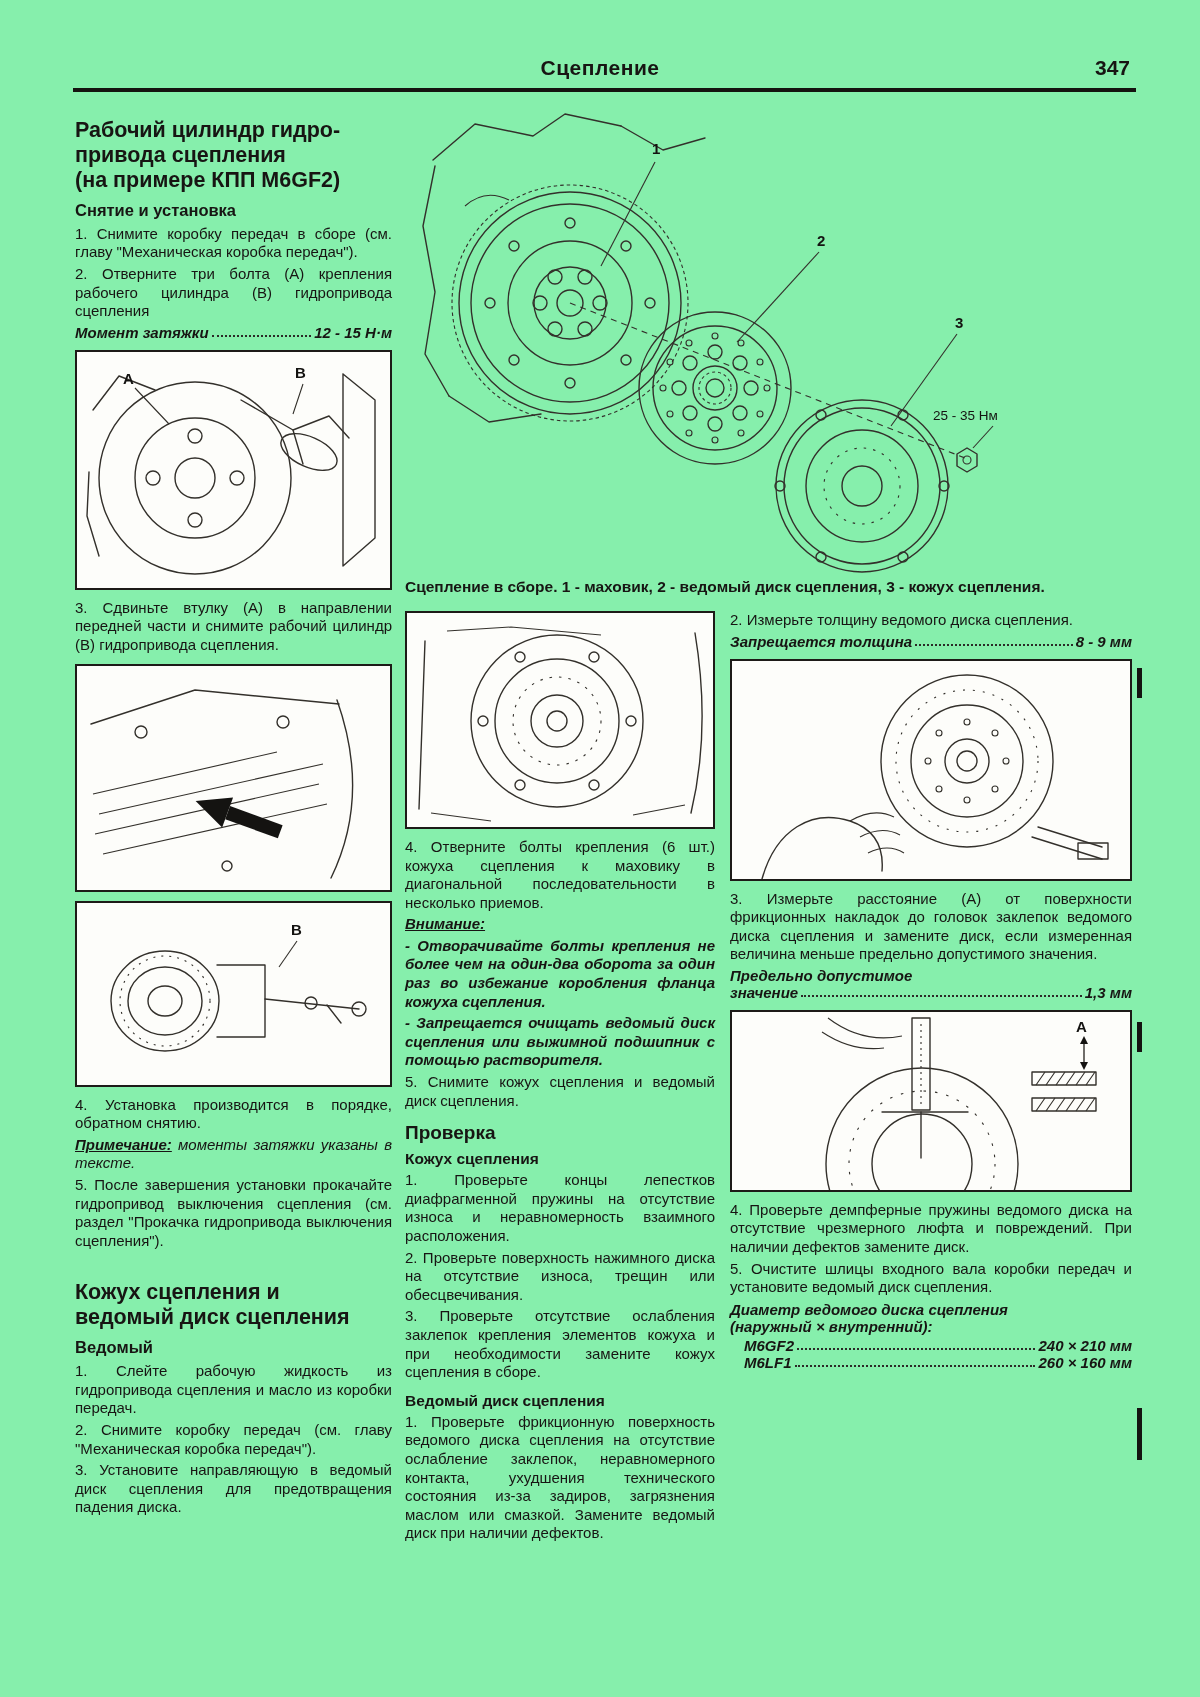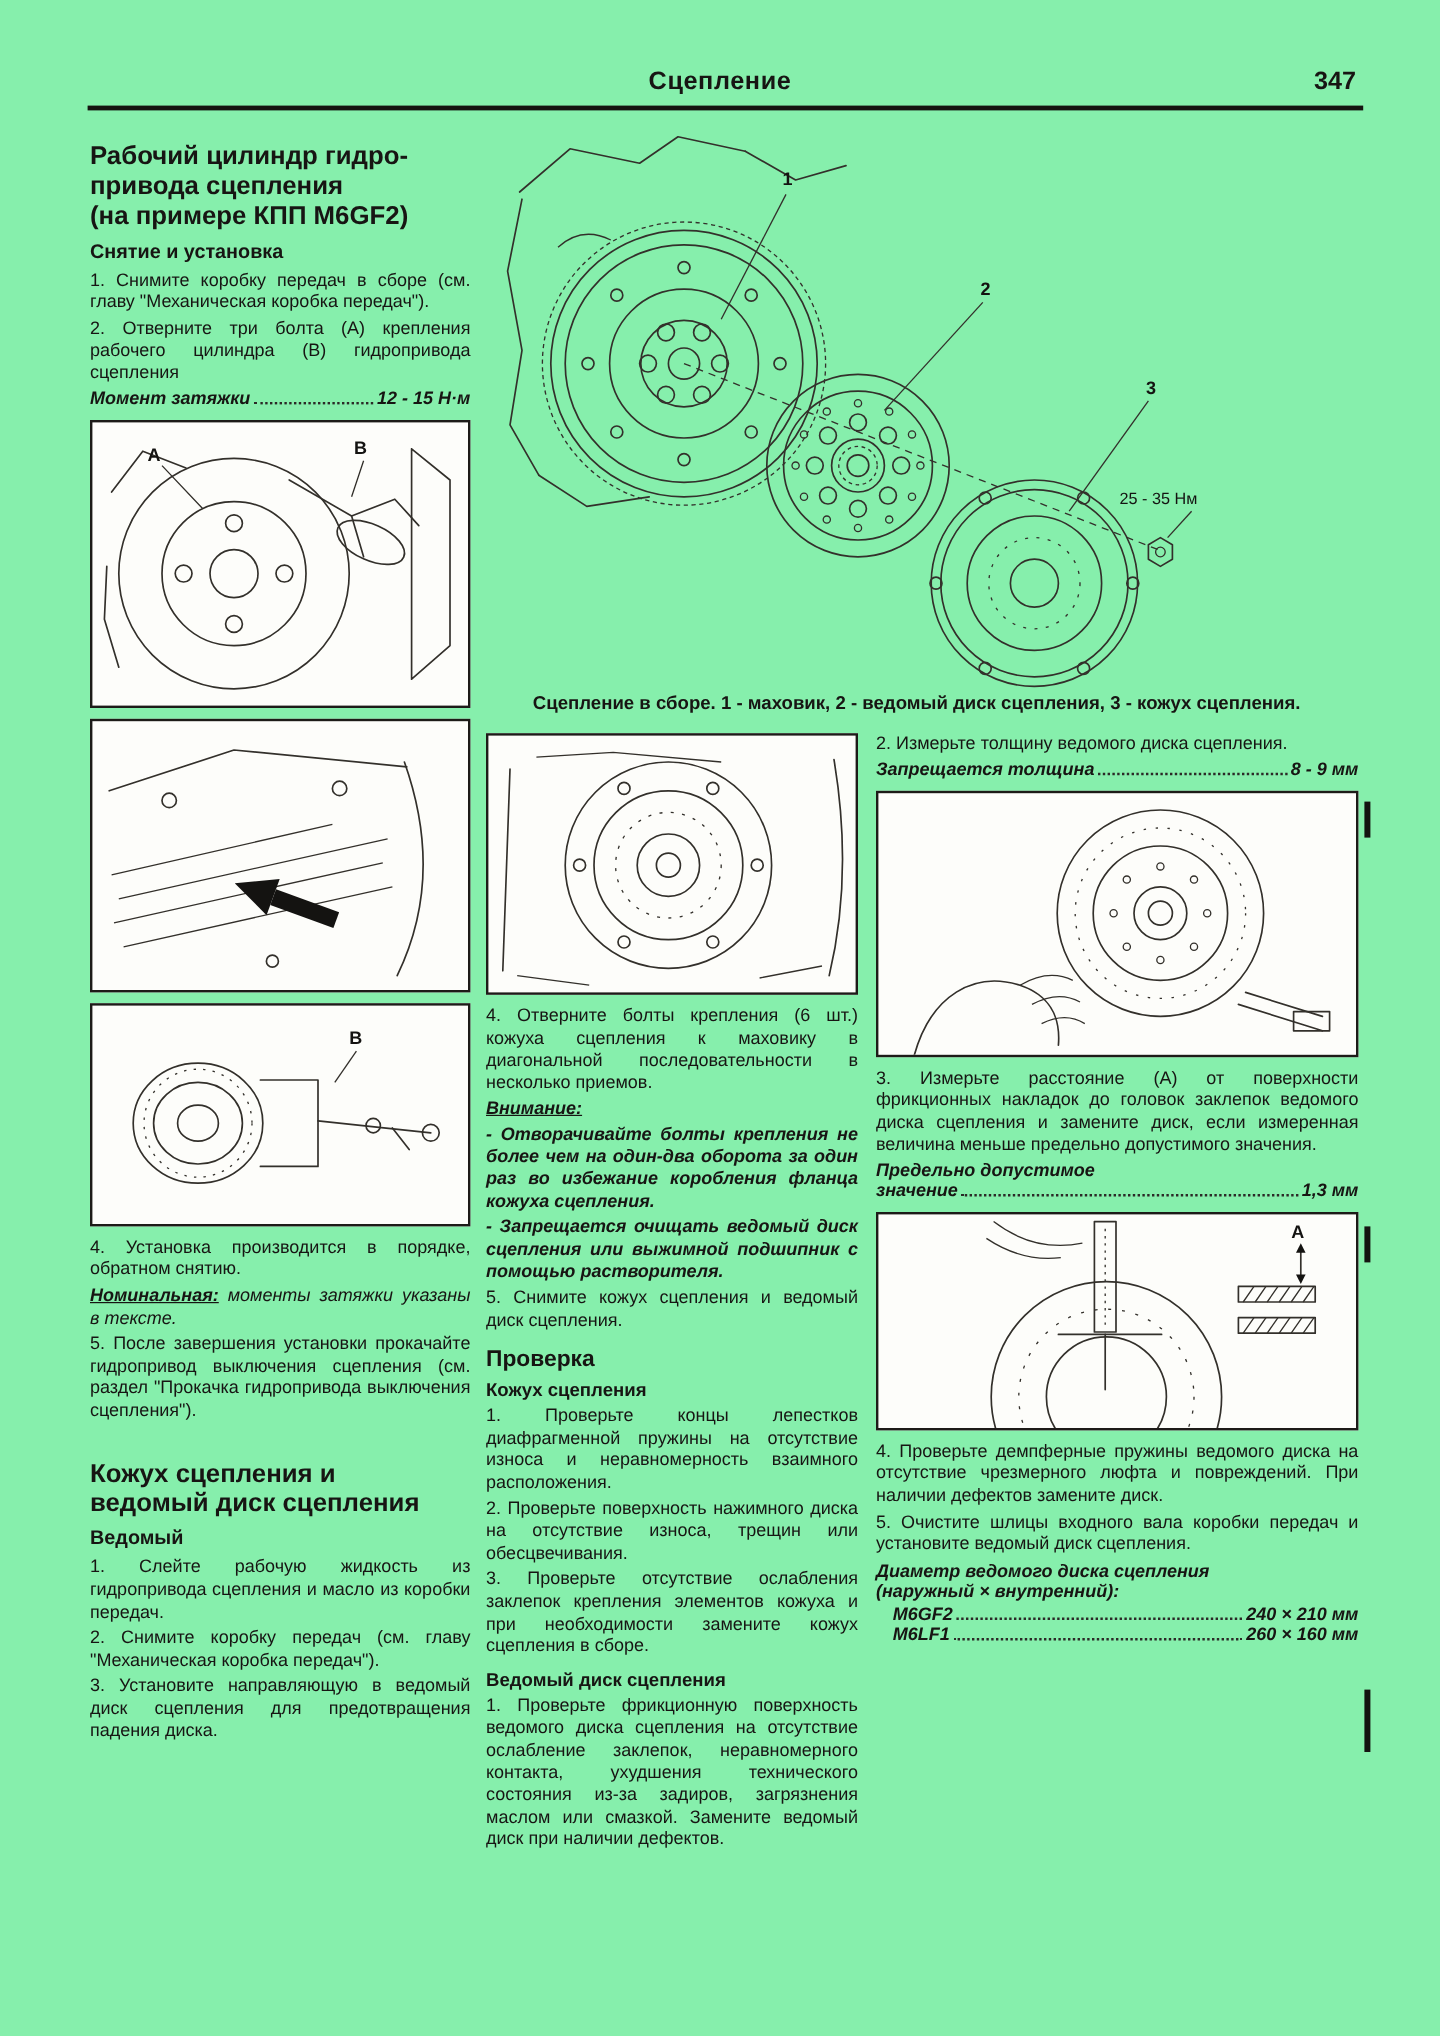--- a/index.html
+++ b/index.html
@@ -33,21 +33,21 @@
   .u { font-weight:bold; text-decoration:underline; }
   .warn-p { font-style:italic; font-weight:bold; font-size:15px; line-height:1.24;
     text-align:justify; margin-bottom:3px; }
   .spec { display:flex; font-style:italic; font-weight:bold; font-size:15px; margin:3px 0 6px;justify-content:flex-end; }
   .spec .lead { flex:1; align-self:flex-end; border-bottom:2px dotted #2b2a27; margin:0 3px 4px; min-width:14px; }
   .spec .val { white-space:nowrap; }
 
   .figure { border:2px solid #1d1b18; margin:9px 0; background:#fdfdfa; }
   .figure svg, .figure-open svg { display:block; }
   .figure-open { margin:0; }
-  .caption { font-size:15.5px; font-weight:bold; line-height:1.22; text-align:justify; margin-top:4px;margin-left:39px; }
+  .caption { font-size:15.5px; font-weight:bold; line-height:1.22; text-align:justify; margin-top:4px; }
 
   .sk { fill:none; stroke:#33302b; stroke-width:1.4; stroke-linecap:round; stroke-linejoin:round; }
   .skl { fill:none; stroke:#33302b; stroke-width:1.1; }
   .skf { fill:#141311; stroke:none; }
   .fig-label { font:bold 15px "Liberation Sans",sans-serif; fill:#141311; }
   .fig-note { font:13.5px "Liberation Sans",sans-serif; fill:#141311; }
 
   .change-bar { position:absolute; width:5px; background:#141311; right:58px; }
 </style>
 </head>
@@ -92,20 +92,21 @@
         <path class="sk" d="M164,48 l52,30 l36,-14 l20,22"></path>
         <path class="sk" d="M216,78 l10,34"></path>
         <ellipse class="sk" cx="232" cy="100" rx="30" ry="15" transform="rotate(24 232 100)"></ellipse>
         <path class="sk" d="M266,22 v192 M266,22 l32,26 v138 l-32,28"></path>
         <path class="skl" d="M58,36 L92,72 M226,32 L216,62"></path>
         <text class="fig-label" x="46" y="32">A</text>
         <text class="fig-label" x="218" y="26">B</text>
       </svg>
     </div>
 
+    <p class="p">3. Сдвиньте втулку (А) в направлении передней части и снимите рабочий цилиндр (В) гидропривода сцепления.</p>
 
     <div class="figure">
       <svg width="313" height="224" viewBox="0 0 313 224">
         <path class="sk" d="M14,58 L118,24 L262,38"></path>
         <path class="sk" d="M260,34 q34,96 -6,178"></path>
         <path class="skl" d="M18,168 L242,118 M22,148 L246,98 M26,188 L250,138 M16,128 L200,86"></path>
         <circle class="sk" cx="64" cy="66" r="6"></circle>
         <circle class="sk" cx="206" cy="56" r="6"></circle>
         <circle class="sk" cx="150" cy="200" r="5"></circle>
         <g transform="rotate(20 160 150)">
@@ -125,21 +126,21 @@
         <path class="sk" d="M188,96 L282,106"></path>
         <circle class="sk" cx="234" cy="100" r="6"></circle>
         <circle class="sk" cx="282" cy="106" r="7"></circle>
         <path class="sk" d="M250,102 l14,18"></path>
         <path class="skl" d="M220,38 L202,64"></path>
         <text class="fig-label" x="214" y="32">B</text>
       </svg>
     </div>
 
     <p class="p">4. Установка производится в порядке, обратном снятию.</p>
-    <p class="note"><span class="u">Номинальная:</span><span> моменты затяжки указаны в тексте.</span></p>
+    <p class="note"><span class="u">Примечание:</span><span> моменты затяжки указаны в тексте.</span></p>
     <p class="p">5. После завершения установки прокачайте гидропривод выключения сцепления (см. раздел "Прокачка гидропривода выключения сцепления").</p>
 
     <div class="h-big2">
       <span style="display:block">Кожух сцепления и</span>
       <span style="display:block">ведомый диск сцепления</span>
     </div>
     <div class="h-mid">Ведомый</div>
     <p class="p">1. Слейте рабочую жидкость из гидропривода сцепления и масло из коробки передач.</p>
     <p class="p">2. Снимите коробку передач (см. главу "Механическая коробка передач").</p>
     <p class="p">3. Установите направляющую в ведомый диск сцепления для предотвращения падения диска.</p>

